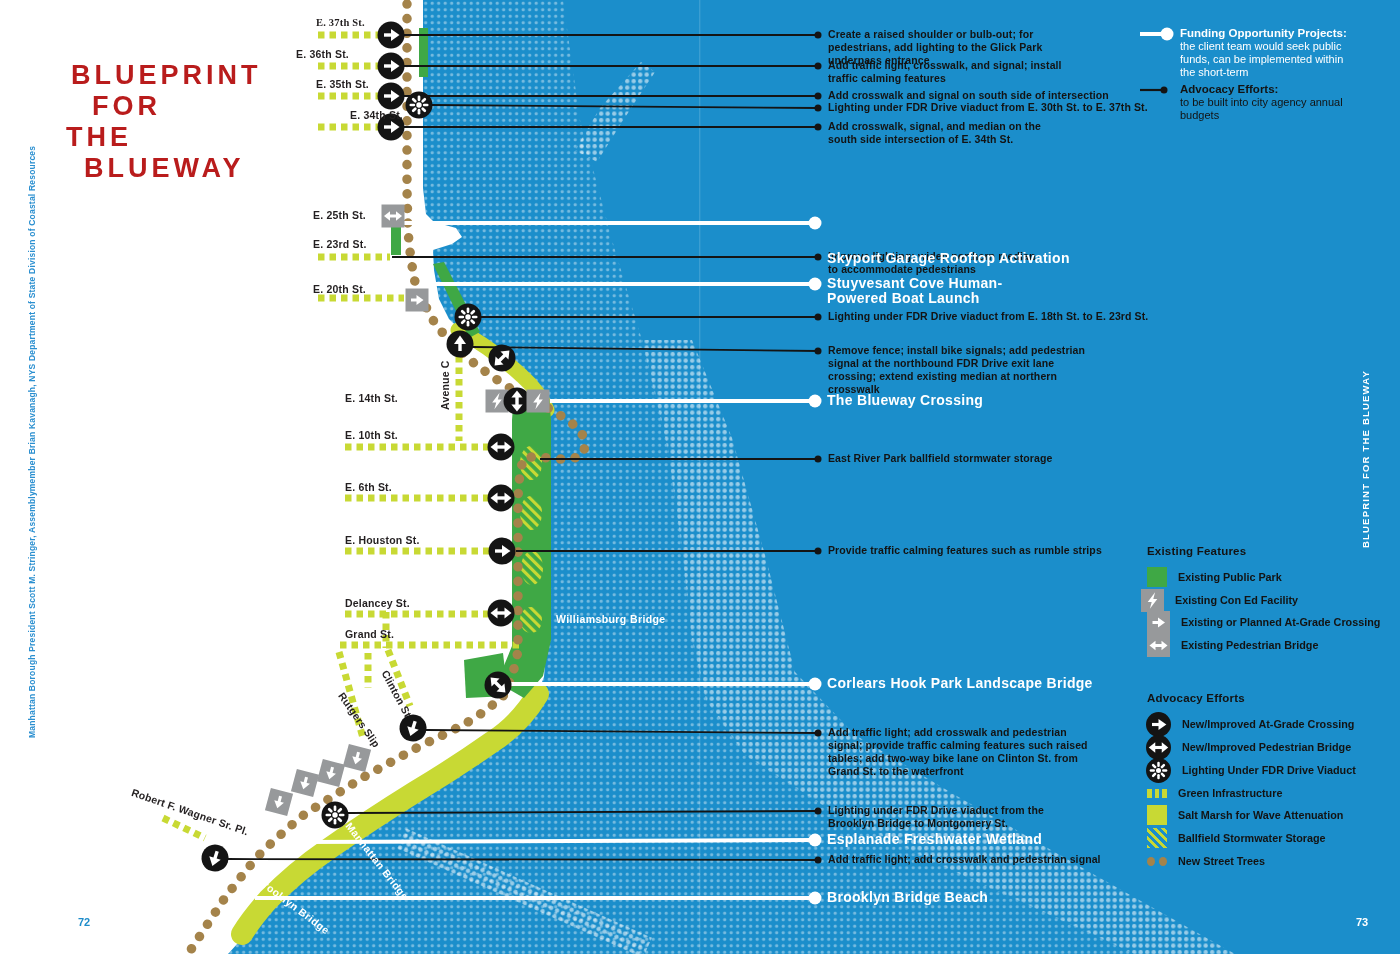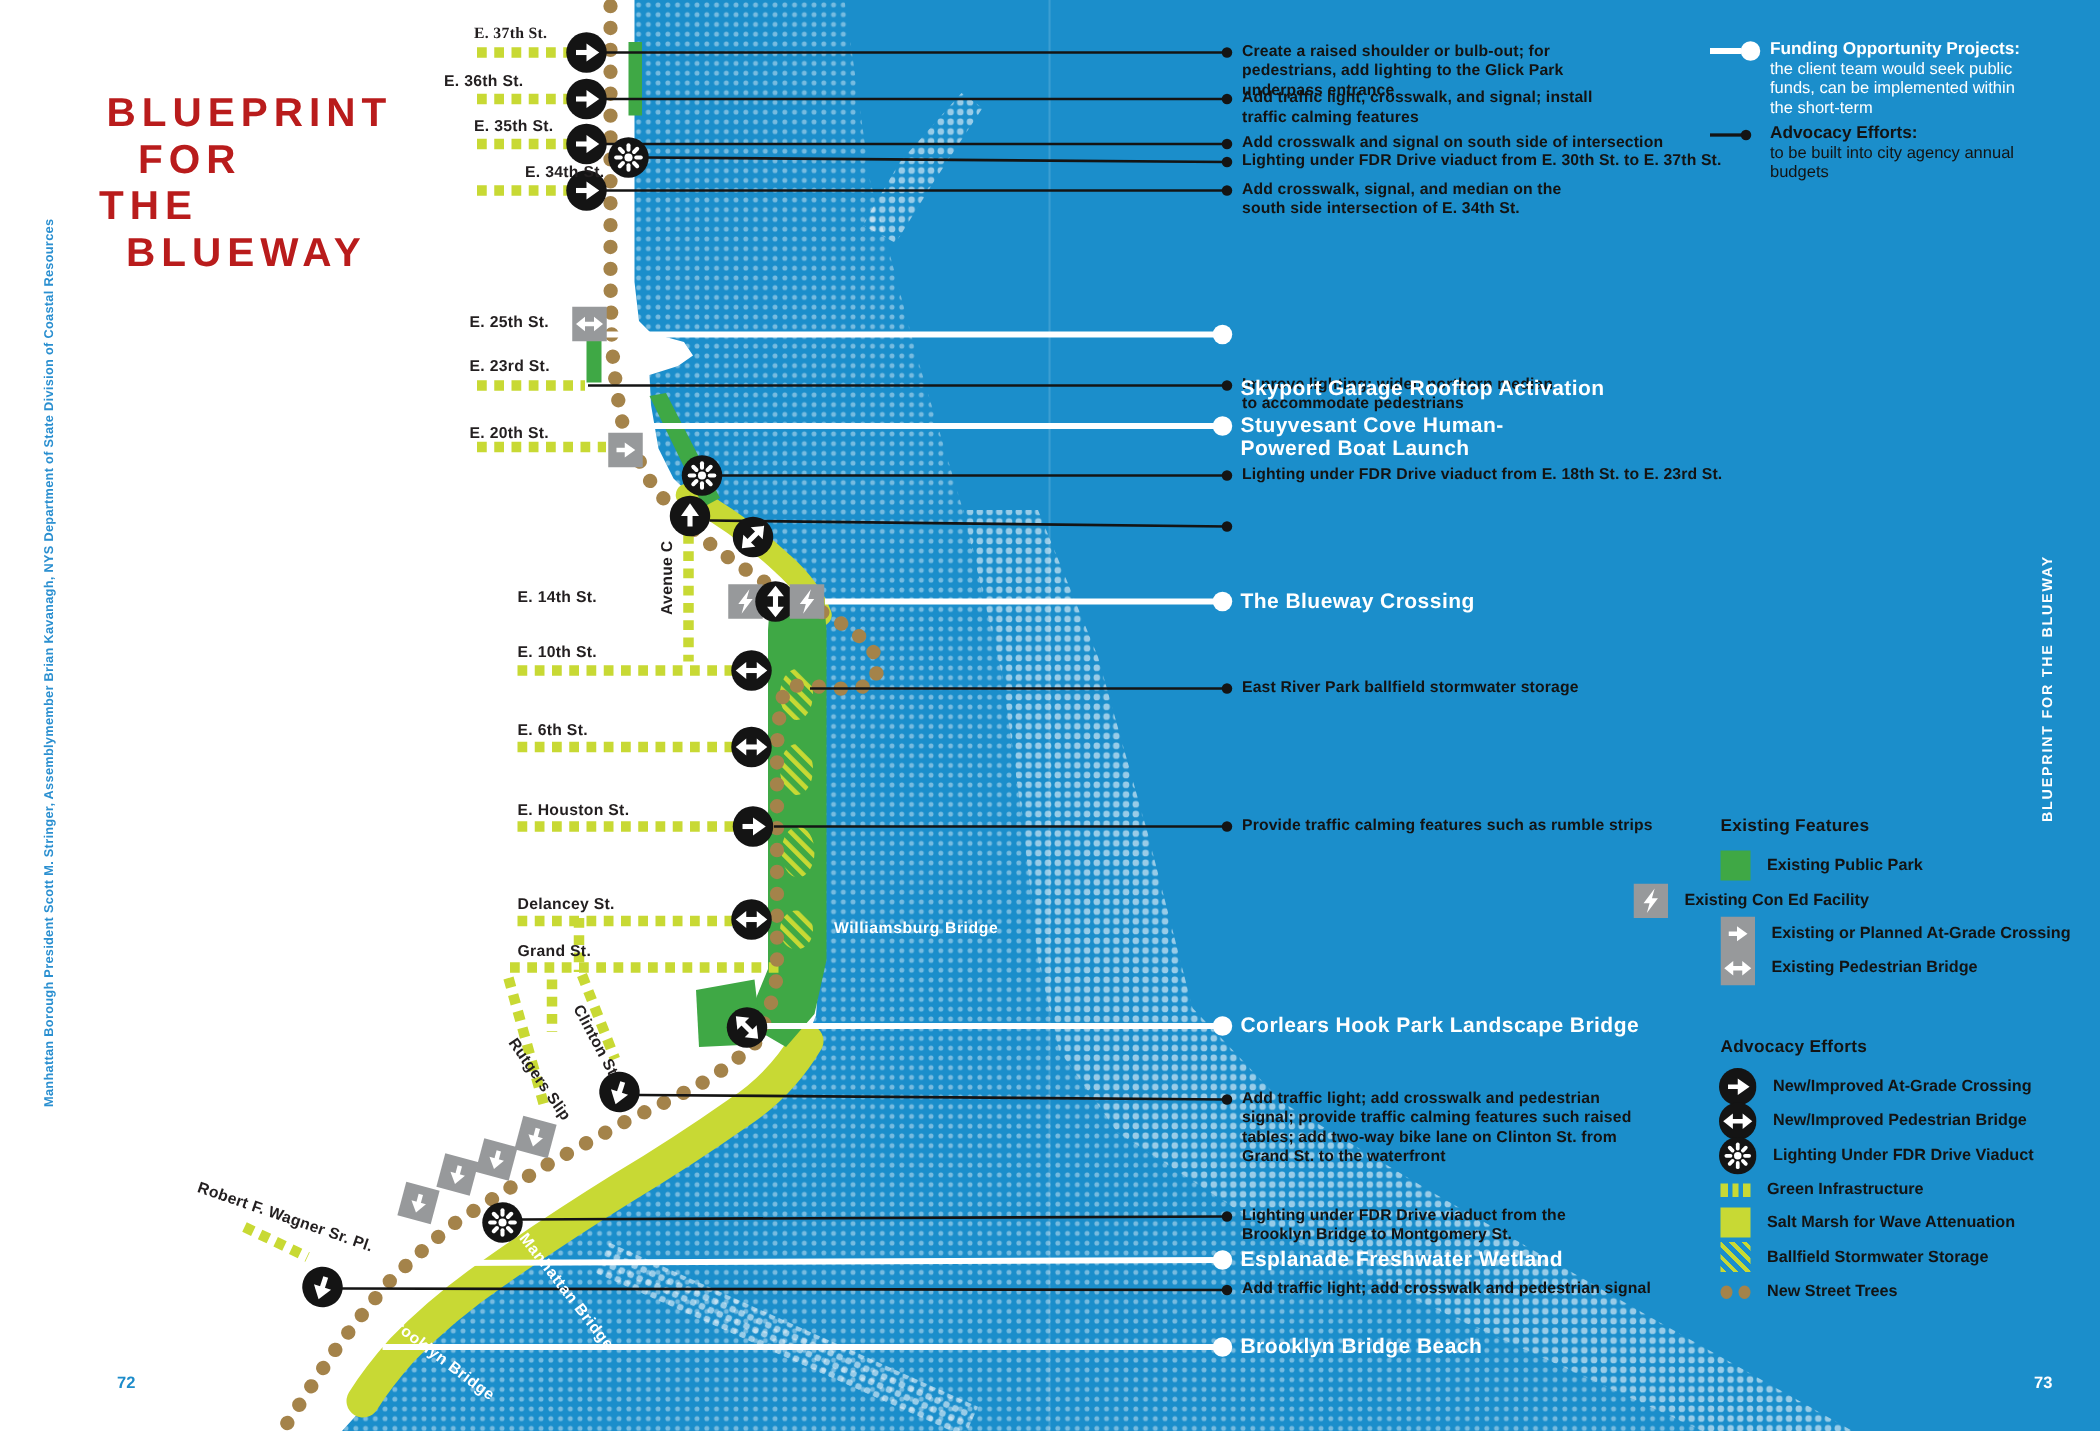--- a/index.html
+++ b/index.html
@@ -265,20 +265,21 @@
   <div class="abs bridge-label" style="left:353px;top:820px;transform:rotate(52deg);">Manhattan Bridge</div>
   <div class="abs bridge-label" style="left:262px;top:874px;transform:rotate(37deg);">Brooklyn Bridge</div>
 
   <div class="abs ann-b" style="left:828px;top:28px;width:262px;">Create a raised shoulder or bulb-out; for pedestrians, add lighting to the Glick Park underpass entrance</div>
   <div class="abs ann-b" style="left:828px;top:59px;width:252px;">Add traffic light, crosswalk, and signal; install traffic calming features</div>
   <div class="abs ann-b" style="left:828px;top:89px;width:320px;">Add crosswalk and signal on south side of intersection</div>
   <div class="abs ann-b" style="left:828px;top:101px;width:330px;">Lighting under FDR Drive viaduct from E. 30th St. to E. 37th St.</div>
   <div class="abs ann-b" style="left:828px;top:120px;width:242px;">Add crosswalk, signal, and median on the south side intersection of E. 34th St.</div>
   <div class="abs ann-b" style="left:828px;top:250px;width:212px;">Improve lighting; widen northern median to accommodate pedestrians</div>
   <div class="abs ann-b" style="left:828px;top:310px;width:330px;">Lighting under FDR Drive viaduct from E. 18th St. to E. 23rd St.</div>
+  <div class="abs ann-b" style="left:828px;top:344px;width:268px;">Remove fence; install bike signals; add pedestrian signal at the northbound FDR Drive exit lane crossing; extend existing median at northern crosswalk</div>
   <div class="abs ann-b" style="left:828px;top:452px;width:320px;">East River Park ballfield stormwater storage</div>
   <div class="abs ann-b" style="left:828px;top:544px;width:330px;">Provide traffic calming features such as rumble strips</div>
   <div class="abs ann-b" style="left:828px;top:726px;width:262px;">Add traffic light; add crosswalk and pedestrian signal; provide traffic calming features such raised tables; add two-way bike lane on Clinton St. from Grand St. to the waterfront</div>
   <div class="abs ann-b" style="left:828px;top:804px;width:250px;">Lighting under FDR Drive viaduct from the Brooklyn Bridge to Montgomery St.</div>
   <div class="abs ann-b" style="left:828px;top:853px;width:320px;">Add traffic light; add crosswalk and pedestrian signal</div>
 
   <div class="abs ann-w" style="left:827px;top:215px;width:300px;margin-top:36px;">Skyport Garage Rooftop Activation</div>
   <div class="abs ann-w" style="left:827px;top:276px;width:210px;">Stuyvesant Cove Human-Powered Boat Launch</div>
   <div class="abs ann-w" style="left:827px;top:393px;width:300px;">The Blueway Crossing</div>
   <div class="abs ann-w" style="left:827px;top:676px;width:330px;">Corlears Hook Park Landscape Bridge</div>
@@ -292,21 +293,21 @@
   <div class="abs" style="left:1180px;top:27px;width:175px;">
     <div class="key-title">Funding Opportunity Projects:</div>
     <div class="key-desc">the client team would seek public funds, can be implemented within the short-term</div>
   </div>
 
   <div class="abs leg-head" style="left:1147px;top:545px;">Existing Features</div>
   <div class="leg-row" style="left:1147px;top:566px;">
     <div class="sw sw-park"></div>
     <div class="lab">Existing Public Park</div>
   </div>
-  <div class="leg-row" style="left:1089px;top:589px;">
+  <div class="leg-row" style="left:1141px;top:589px;">
     <svg class="icon-svg" width="23" height="23" viewBox="-11.5 -11.5 23 23">
         <use href="#ic-sq-l"></use>
       </svg>
     <div class="lab">Existing Con Ed Facility</div>
   </div>
   <div class="leg-row" style="left:1147px;top:611px;">
     <svg class="icon-svg" width="23" height="23" viewBox="-11.5 -11.5 23 23">
         <use href="#ic-sq-r"></use>
       </svg>
     <div class="lab">Existing or Planned At-Grade Crossing</div>

